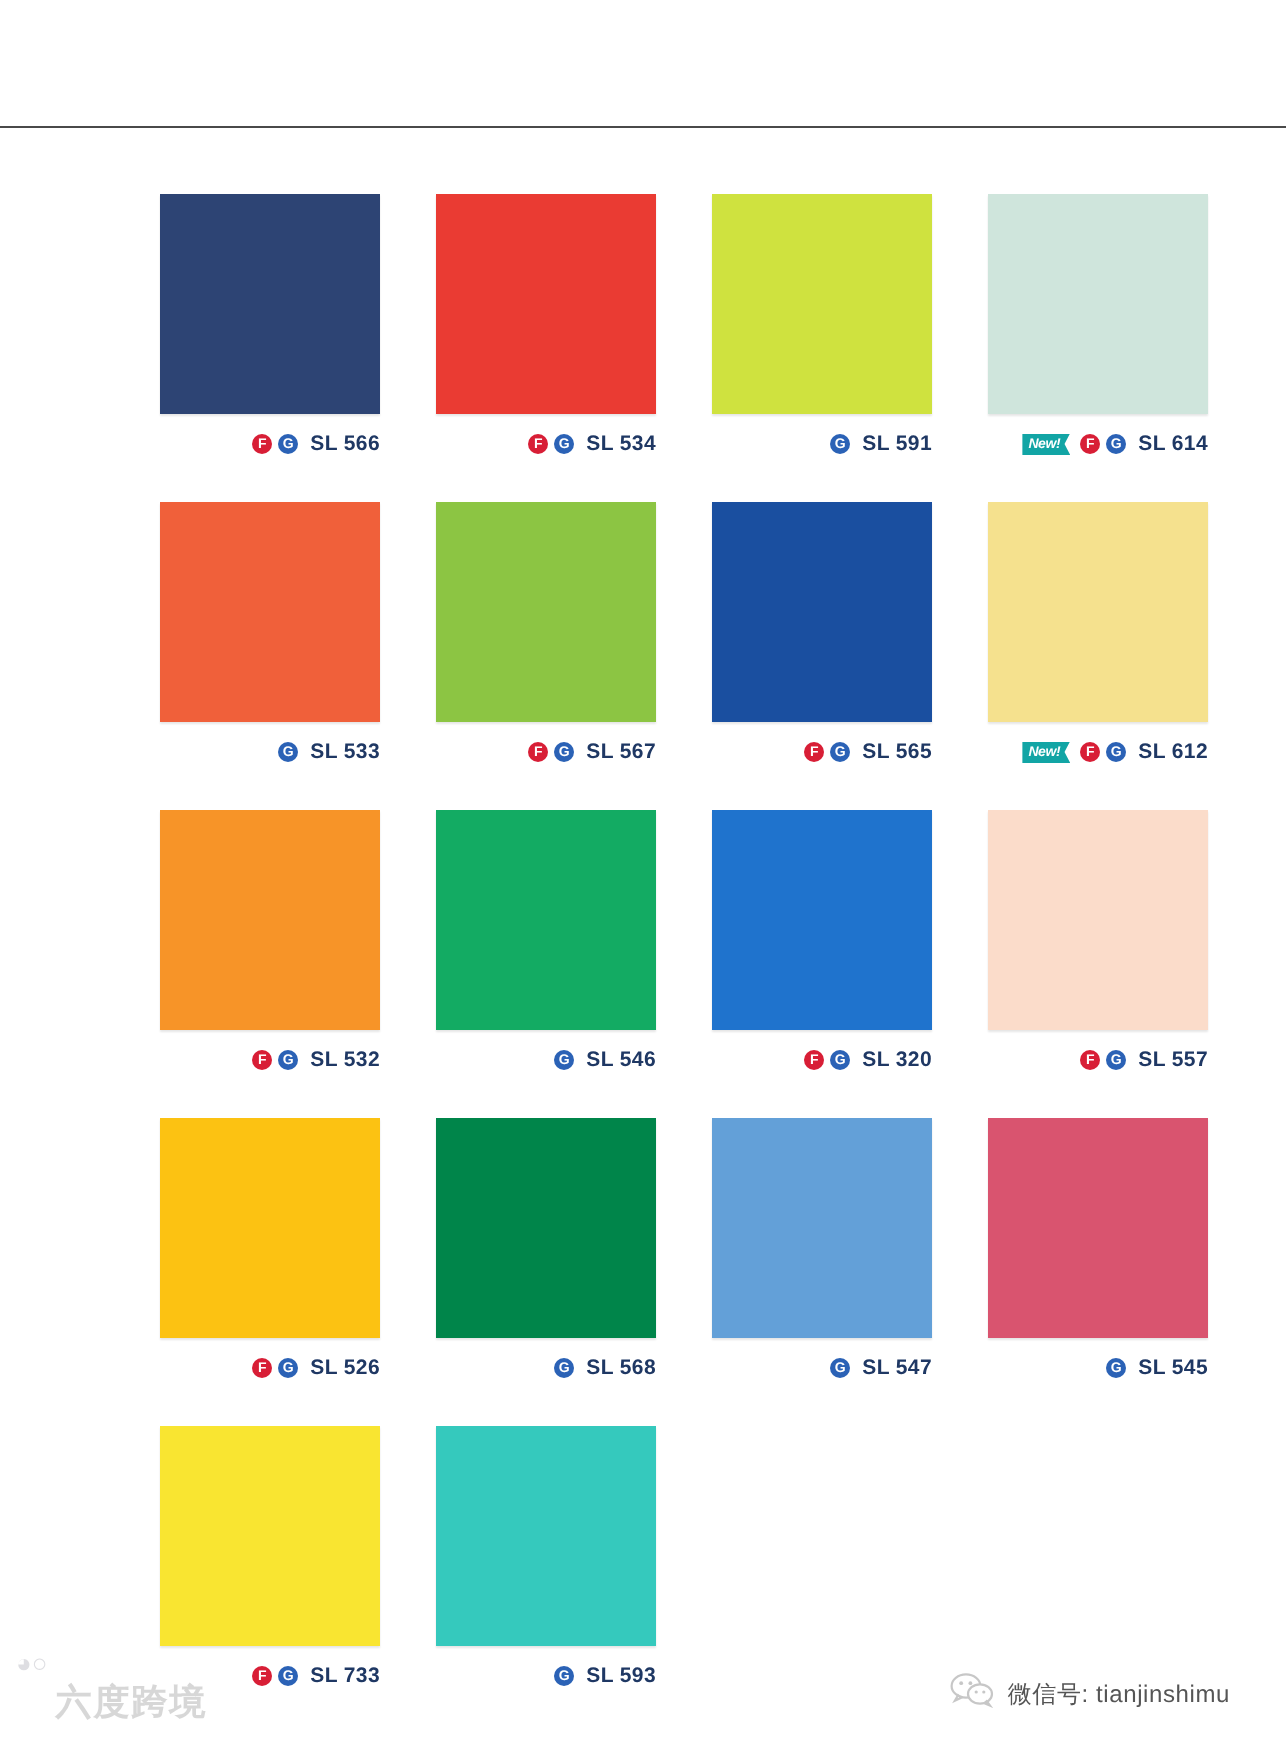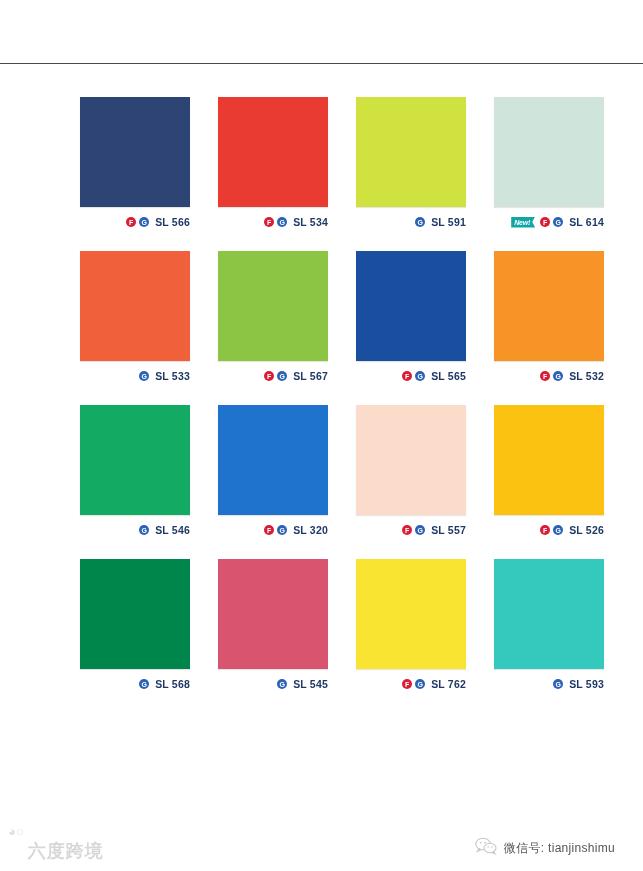--- a/index.html
+++ b/index.html
@@ -196,20 +196,29 @@
       </div>
       <div class="swatch-cell">
         <div class="swatch-chip" style="background: rgb(26, 79, 160);"></div>
         <div class="swatch-label">
           <span class="badge badge-f">F</span>
           <span class="badge badge-g">G</span>
           <span class="swatch-code">SL 565</span>
         </div>
       </div>
       <div class="swatch-cell">
+        <div class="swatch-chip" style="background: rgb(245, 225, 142);"></div>
+        <div class="swatch-label">
+          <span class="new-flag">New!</span>
+          <span class="badge badge-f">F</span>
+          <span class="badge badge-g">G</span>
+          <span class="swatch-code">SL 612</span>
+        </div>
+      </div>
+      <div class="swatch-cell">
         <div class="swatch-chip" style="background: rgb(247, 148, 40);"></div>
         <div class="swatch-label">
           <span class="badge badge-f">F</span>
           <span class="badge badge-g">G</span>
           <span class="swatch-code">SL 532</span>
         </div>
       </div>
       <div class="swatch-cell">
         <div class="swatch-chip" style="background: rgb(19, 171, 99);"></div>
         <div class="swatch-label">
@@ -242,32 +251,39 @@
         </div>
       </div>
       <div class="swatch-cell">
         <div class="swatch-chip" style="background: rgb(0, 133, 74);"></div>
         <div class="swatch-label">
           <span class="badge badge-g">G</span>
           <span class="swatch-code">SL 568</span>
         </div>
       </div>
       <div class="swatch-cell">
+        <div class="swatch-chip" style="background: rgb(99, 160, 216);"></div>
+        <div class="swatch-label">
+          <span class="badge badge-g">G</span>
+          <span class="swatch-code">SL 547</span>
+        </div>
+      </div>
+      <div class="swatch-cell">
         <div class="swatch-chip" style="background: rgb(217, 84, 111);"></div>
         <div class="swatch-label">
           <span class="badge badge-g">G</span>
           <span class="swatch-code">SL 545</span>
         </div>
       </div>
       <div class="swatch-cell">
         <div class="swatch-chip" style="background: rgb(249, 229, 49);"></div>
         <div class="swatch-label">
           <span class="badge badge-f">F</span>
           <span class="badge badge-g">G</span>
-          <span class="swatch-code">SL 762</span>
+          <span class="swatch-code">SL 733</span>
         </div>
       </div>
       <div class="swatch-cell">
         <div class="swatch-chip" style="background: rgb(53, 201, 189);"></div>
         <div class="swatch-label">
           <span class="badge badge-g">G</span>
           <span class="swatch-code">SL 593</span>
         </div>
       </div>
     </div>

